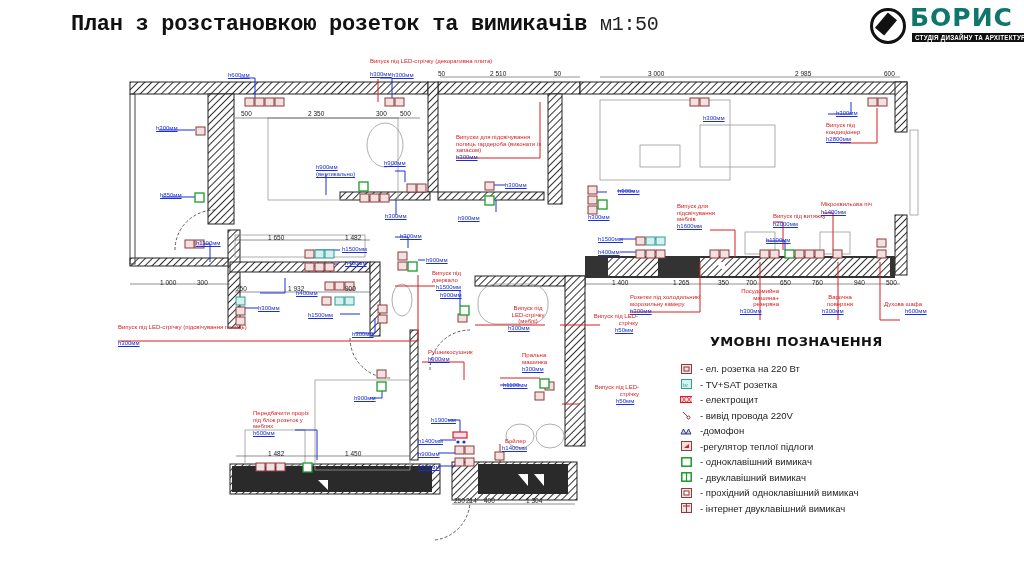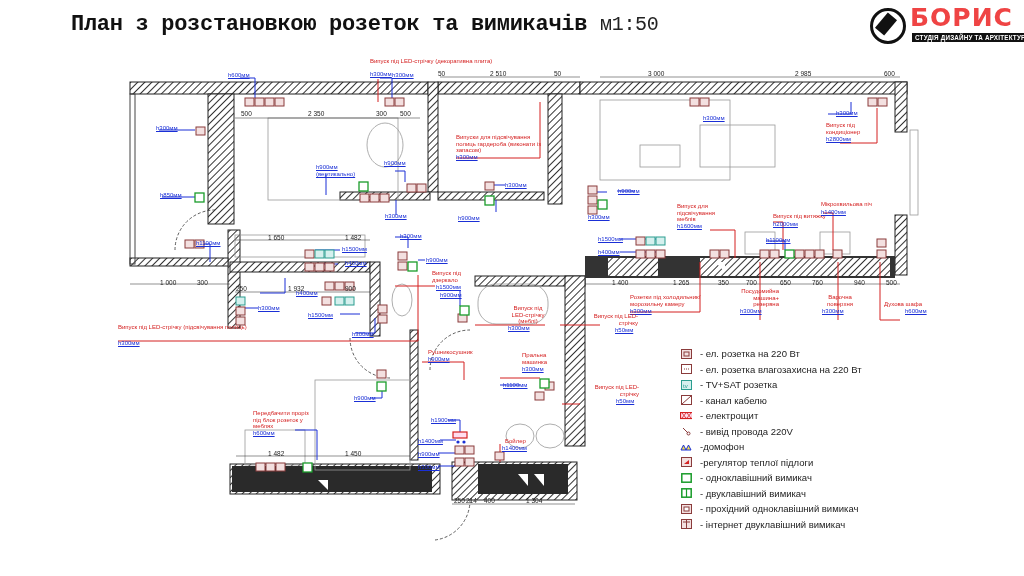--- a/index.html
+++ b/index.html
@@ -2,21 +2,21 @@
 <html><head>
 <meta charset="utf-8">
 <style>
   * { box-sizing: border-box; margin: 0; padding: 0; }
   body { width: 1024px; height: 576px; background: #ffffff; font-family: "Liberation Sans", sans-serif; position: relative; overflow: hidden; }
   .title { position: absolute; left: 71px; top: 12px; font-size: 22px; font-weight: bold; color: #111; font-family: Liberation Mono, monospace; letter-spacing: -0.3px; }
   .title .scale { font-weight: normal; color: #222; font-size: 20px; }
   .logo { position: absolute; left: 868px; top: 6px; width: 150px; height: 40px; }
   .logo .circle { position: absolute; left: 2px; top: 2px; width: 36px; height: 36px; border: 3px solid #111; border-radius: 50%; }
   .logo .brush { position: absolute; left: 12px; top: 8px; width: 12px; height: 20px; background: #111; transform: rotate(40deg); }
-  .logo .name { position: absolute; left: 42px; top: -3px; font-size: 25px; font-weight: bold; color: #ef4444; font-family: "DejaVu Sans", sans-serif; letter-spacing: 1px; }
+  .logo .name { position: absolute; left: 42px; top: -3px; font-size: 25px; font-weight: bold; color: #0f766e; font-family: "DejaVu Sans", sans-serif; letter-spacing: 1px; }
   .logo .sub { position: absolute; left: 44px; top: 27px; background: #111; color: #fff; font-size: 6.3px; font-weight: bold; padding: 1px 3px; letter-spacing: 0.2px; white-space: nowrap; }
 
   .plan { position: absolute; left: 0; top: 0; width: 1024px; height: 576px; }
   .lbl { position: absolute; font-size: 6px; line-height: 6.5px; white-space: nowrap; }
   .blue { color: #1a2fd6; text-decoration: underline; }
   .red { color: #d42020; }
   .dim { position: absolute; font-size: 6.5px; color: #222; }
 
   .legend { position: absolute; left: 680px; top: 334px; width: 240px; }
   .legend h2 { font-size: 13px; font-weight: bold; color: #111; margin-left: 30px; font-family: "DejaVu Sans", sans-serif; letter-spacing: 0.3px; }
@@ -370,56 +370,39 @@
   <div class="dim" style="left:345px;top:285px;">900</div>
   <div class="dim" style="left:454px;top:497px;">250</div>
   <div class="dim" style="left:466px;top:497px;">214</div>
   <div class="dim" style="left:484px;top:497px;">400</div>
   <div class="dim" style="left:526px;top:497px;">1 304</div>
   <div class="dim" style="left:268px;top:450px;">1 482</div>
   <div class="dim" style="left:345px;top:450px;">1 450</div>
 </div>
 
 <div class="legend">
+  <h2>УМОВНІ ПОЗНАЧЕННЯ</h2>
   <ul>
     <li>
       <span class="sym">
           <svg width="11" height="10">
             <rect x="0.5" y="0.5" width="10" height="9" fill="#f3e0e0" stroke="#8a3b3b"></rect>
             <rect x="3" y="3" width="5" height="4" fill="none" stroke="#8a3b3b"></rect>
           </svg>
         </span>
       <span>- ел. розетка на 220 Вт</span>
     </li>
     <li>
       <span class="sym">
           <svg width="11" height="10">
-            <rect x="0.5" y="0.5" width="10" height="9" fill="#fff" stroke="#8a3b3b"></rect>
-            <line x1="3" y1="5" x2="8" y2="5" stroke="#8a3b3b" stroke-dasharray="1,1"></line>
-          </svg>
-        </span>
-      <span>- ел. розетка влагозахисна на 220 Вт</span>
-    </li>
-    <li>
-      <span class="sym">
-          <svg width="11" height="10">
             <rect x="0.5" y="0.5" width="10" height="9" fill="#d5f0ee" stroke="#2a9d8f"></rect>
             <text x="2" y="7.5" font-size="6" fill="#2a9d8f">tv</text>
           </svg>
         </span>
       <span>- TV+SAT розетка</span>
-    </li>
-    <li>
-      <span class="sym">
-          <svg width="11" height="10">
-            <rect x="0.5" y="0.5" width="10" height="9" fill="#fff" stroke="#8a3b3b"></rect>
-            <line x1="1" y1="9" x2="10" y2="1" stroke="#8a3b3b"></line>
-          </svg>
-        </span>
-      <span>- канал кабелю</span>
     </li>
     <li>
       <span class="sym">
           <svg width="13" height="8">
             <rect x="0.5" y="0.5" width="12" height="6" fill="#fde" stroke="#d42020" stroke-width="1.2"></rect>
             <path d="M2 1 L6 6 M6 1 L2 6 M7 1 L11 6 M11 1 L7 6" stroke="#d42020" stroke-width="0.8"></path>
           </svg>
         </span>
       <span>- електрощит</span>
     </li>

